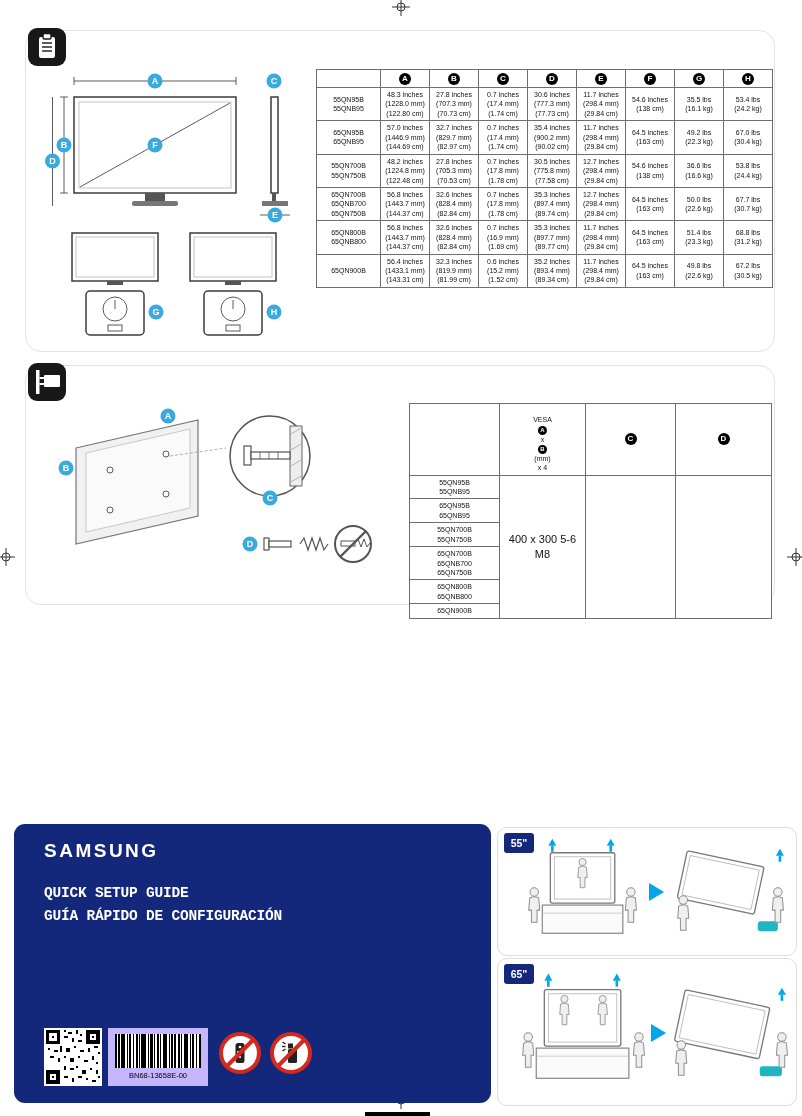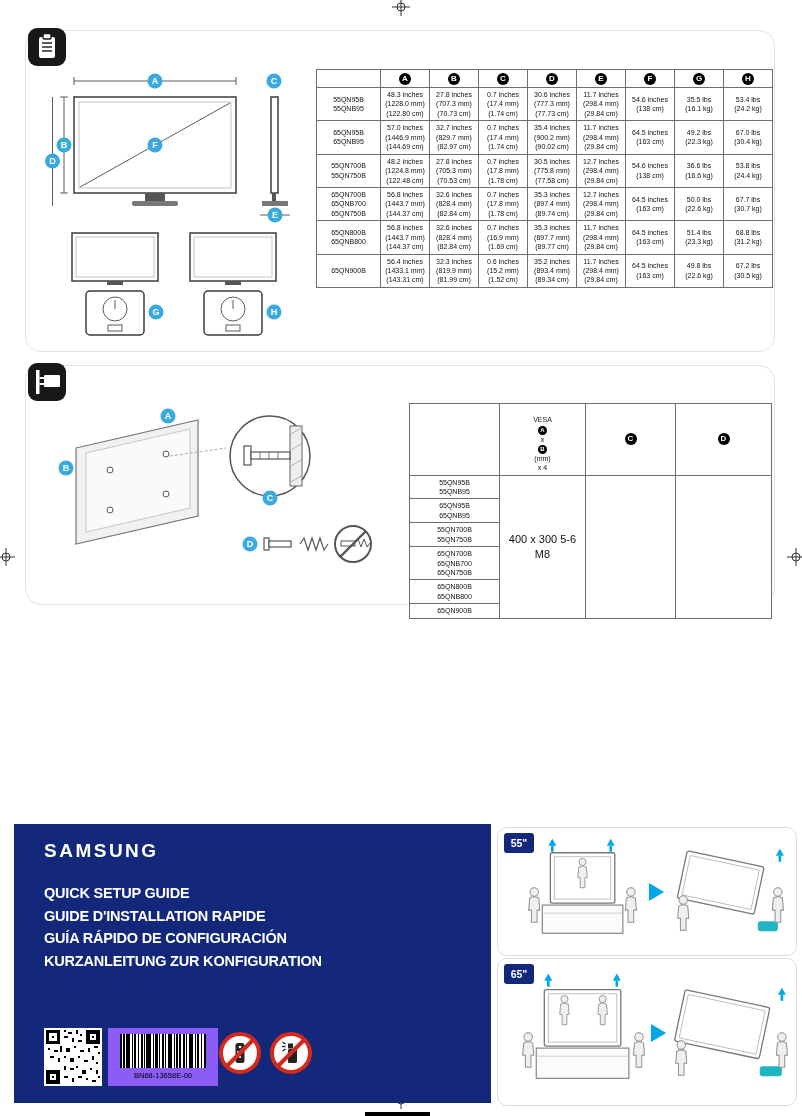--- a/index.html
+++ b/index.html
@@ -28,26 +28,26 @@
   .vhead{font-size:7px;font-weight:normal;}
   
   .dia{position:absolute;}
   .dim{stroke:#4a4a4a;stroke-width:0.9;fill:none;}
   .tvf2{fill:#fff;stroke:#3c3c3c;stroke-width:1.5;}
   .tvs{fill:none;stroke:#b4b4b4;stroke-width:0.8;}
   .tvs2{fill:#fff;stroke:#5a5a5a;stroke-width:1;}
   .cyanc{fill:#3aa9dd;stroke:none;}
   .clab{font:bold 9px "Liberation Sans",sans-serif;fill:#fff;text-anchor:middle;dominant-baseline:central;}
   
-  #brandbox{position:absolute;left:14px;top:824px;width:477px;height:279px;background:#13277b;}
+  #brandbox{position:absolute;left:14px;top:824px;width:477px;height:279px;background:#13277b;border-radius:11px;}
   #logo{position:absolute;left:30px;top:16px;color:#fff;font-size:19px;font-weight:bold;letter-spacing:2.5px;}
-  .titles{position:absolute;left:30px;top:58px;}
+  .titles{position:absolute;left:30px;top:58px;font-family:Liberation Mono, monospace;}
   .titles div{color:#fff;font-size:14.5px;font-weight:bold;line-height:22.5px;letter-spacing:-0.2px;}
   #qr{position:absolute;left:30px;top:204px;width:58px;height:58px;background:#fff;}
-  #barcode{position:absolute;left:94px;top:204px;width:110px;height:58px;background:#8b5cf6;
+  #barcode{position:absolute;left:94px;top:204px;width:100px;height:58px;background:#c4b5fd;
            display:flex;flex-direction:column;align-items:center;}
   #barcode .bars{width:86px;height:34px;margin-top:6px;background-color:#fff;
      background-image:repeating-linear-gradient(90deg,#000 0 1px,transparent 1px 3px),
        repeating-linear-gradient(90deg,#000 0 2px,transparent 2px 7px),
        repeating-linear-gradient(90deg,transparent 0 4px,#000 4px 5px,transparent 5px 11px);}
   #barcode .btxt{font-size:7.5px;margin-top:3px;color:#000;}
   .proh{position:absolute;width:44px;height:44px;}
   
   .panel{position:absolute;border:1px solid #ddd;border-radius:10px;background:#fff;}
   #panel55{left:497px;top:827px;width:298px;height:127px;}
@@ -448,23 +448,21 @@
             <td>65QN900B</td>
           </tr>
       </tbody>
     </table>
   </div>
 
   <div id="brandbox">
     <div id="logo">SAMSUNG</div>
     <div class="titles">
       <div>QUICK SETUP GUIDE</div>
-      <div>GUIDE D'INSTALLATION RAPIDE</div>
       <div>GUÍA RÁPIDO DE CONFIGURACIÓN</div>
-      <div>KURZANLEITUNG ZUR KONFIGURATION</div>
     </div>
 
     <div id="qr">
       <svg width="58" height="58" viewBox="0 0 29 29" shape-rendering="crispEdges">
         <rect width="29" height="29" fill="#fff"></rect>
         <g fill="#000">
           <rect x="1" y="1" width="7" height="7"></rect>
             <rect x="21" y="1" width="7" height="7"></rect>
             <rect x="1" y="21" width="7" height="7"></rect>
           <rect x="3" y="3" width="3" height="3" fill="#fff" stroke="#fff"></rect>

